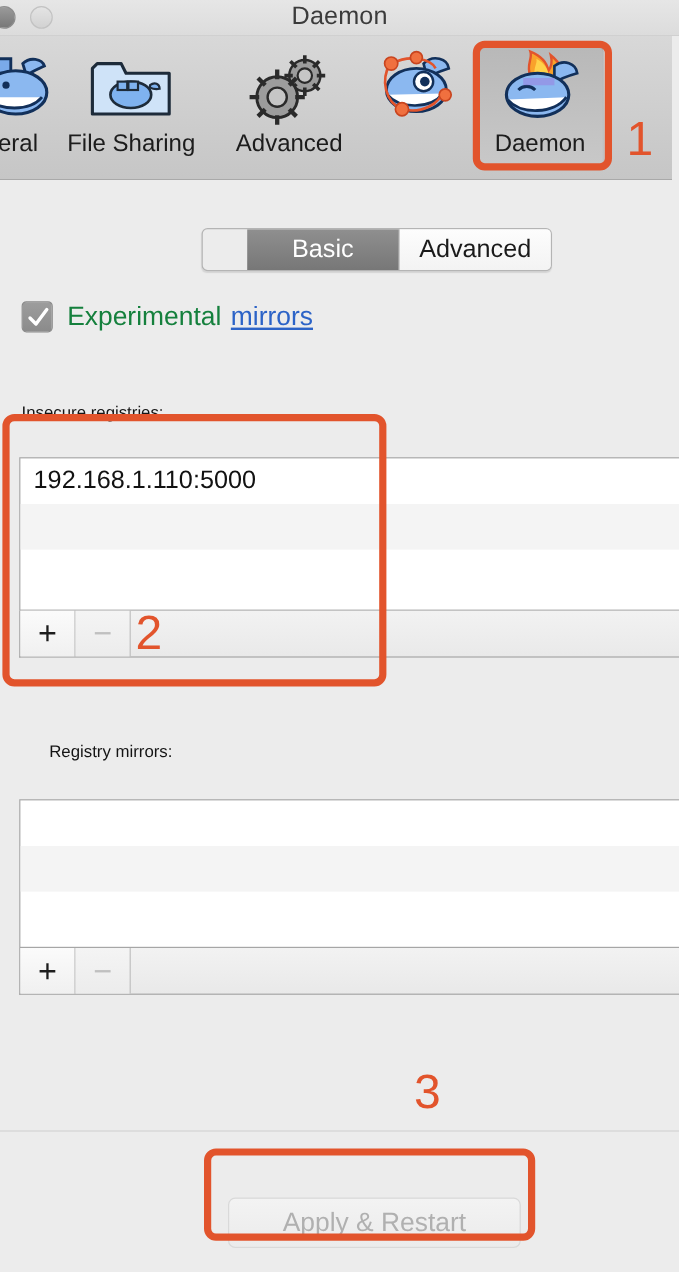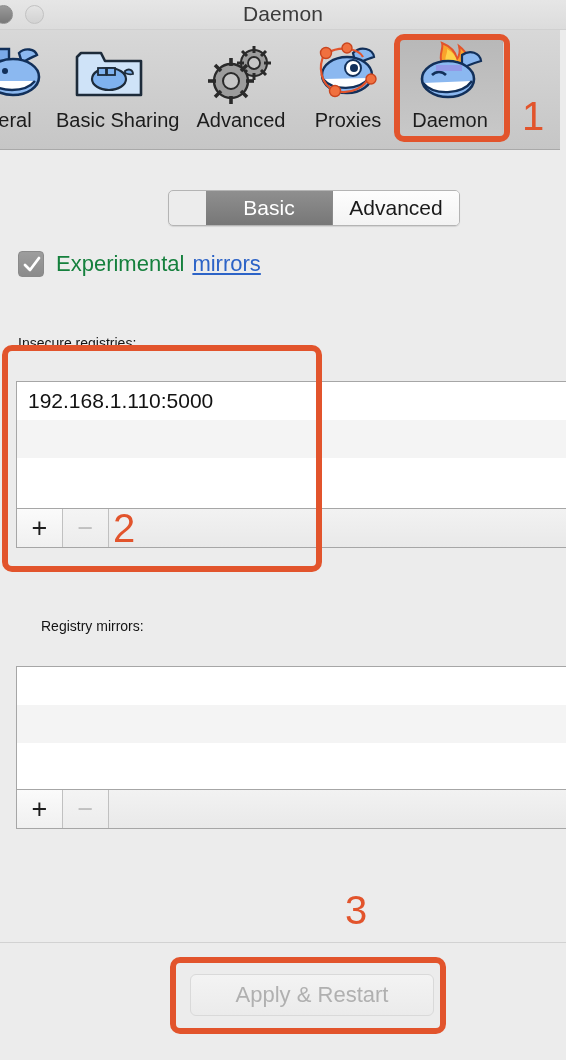--- a/index.html
+++ b/index.html
@@ -209,21 +209,21 @@
 
   
   .footer-sep {
     position: absolute;
     left: 0; top: 942px;
     width: 566px; height: 1px;
     background: #d2d2d2;
   }
   .apply-btn {
     position: absolute;
-    left: 190px; top: 974px;
+    left: 190px; top: 998px;
     width: 244px; height: 42px;
     border-radius: 6px;
     border: 1px solid #d9d9d9;
     background: linear-gradient(to bottom,#f3f3f3,#ebebeb);
     box-sizing: border-box;
     display: flex;
     align-items: center;
     justify-content: center;
     font-size: 22px;
     color: #b0b0b0;
@@ -272,21 +272,21 @@
   <div class="tb-item" style="left:56px;">
     <div class="tb-icon">
       <svg width="76" height="64" viewBox="0 0 76 64">
         <path d="M6 16 L6 54 L70 54 L70 20 L34 20 L30 12 L10 12 Z" fill="#cfe3f8" stroke="#1d2b3a" stroke-width="2.6" stroke-linejoin="round"></path>
         <ellipse cx="38" cy="38" rx="17" ry="11" fill="#7fb2ef" stroke="#1d2b3a" stroke-width="2.2"></ellipse>
         <rect x="27" y="27" width="8" height="7" fill="#7fb2ef" stroke="#1d2b3a" stroke-width="1.8"></rect>
         <rect x="36" y="27" width="8" height="7" fill="#7fb2ef" stroke="#1d2b3a" stroke-width="1.8"></rect>
         <path d="M54 30 C58 27 62 29 62 33 C58 34 56 33 54 32 Z" fill="#7fb2ef" stroke="#1d2b3a" stroke-width="1.8"></path>
       </svg>
     </div>
-    <div class="tb-label">Basic Sharing</div>
+    <div class="tb-label">File Sharing</div>
   </div>
 
   <div class="tb-item" style="left:188px;">
     <div class="tb-icon">
       <svg width="72" height="64" viewBox="0 0 72 64">
         <g fill="#9c9c9c" stroke="#2a2a2a" stroke-width="2">
           <circle cx="49" cy="22" r="13"></circle>
         </g>
         <g stroke="#2a2a2a" stroke-width="3">
           <line x1="49" y1="5" x2="49" y2="12"></line>
@@ -328,21 +328,20 @@
           <path d="M16 12 C30 4 48 8 52 16"></path>
           <path d="M14 12 C6 26 10 44 24 50"></path>
           <path d="M24 50 C40 54 56 46 58 34"></path>
         </g>
         <circle cx="15" cy="12" r="5.5" fill="#f0703f" stroke="#c9451f" stroke-width="1.4"></circle>
         <circle cx="36" cy="7" r="5" fill="#f0703f" stroke="#c9451f" stroke-width="1.4"></circle>
         <circle cx="24" cy="50" r="5.5" fill="#f0703f" stroke="#c9451f" stroke-width="1.4"></circle>
         <circle cx="60" cy="38" r="5" fill="#f0703f" stroke="#c9451f" stroke-width="1.4"></circle>
       </svg>
     </div>
-    <div class="tb-label">Proxies</div>
   </div>
 
   <div class="tb-item selected" style="left:397px;">
     <div class="tb-icon">
       <svg width="76" height="64" viewBox="0 0 76 64">
         <path d="M30 22 C26 14 32 8 30 2 C40 6 44 12 45 18 C48 14 48 9 47 5 C56 12 58 20 55 26 Z" fill="#f9a22b" stroke="#e2542c" stroke-width="2"></path>
         <path d="M34 22 C32 16 36 12 35 8 C42 12 44 16 45 20 Z" fill="#ffd24a"></path>
         <path d="M50 14 C58 8 68 12 69 20 C62 22 55 24 50 28 Z" fill="#8bb8f0" stroke="#12305a" stroke-width="2.2"></path>
         <ellipse cx="36" cy="38" rx="26" ry="18" fill="#8bb8f0" stroke="#12305a" stroke-width="2.6"></ellipse>
         <path d="M11 42 C22 55 50 54 60 40" fill="#ffffff" stroke="#12305a" stroke-width="2.4"></path>

